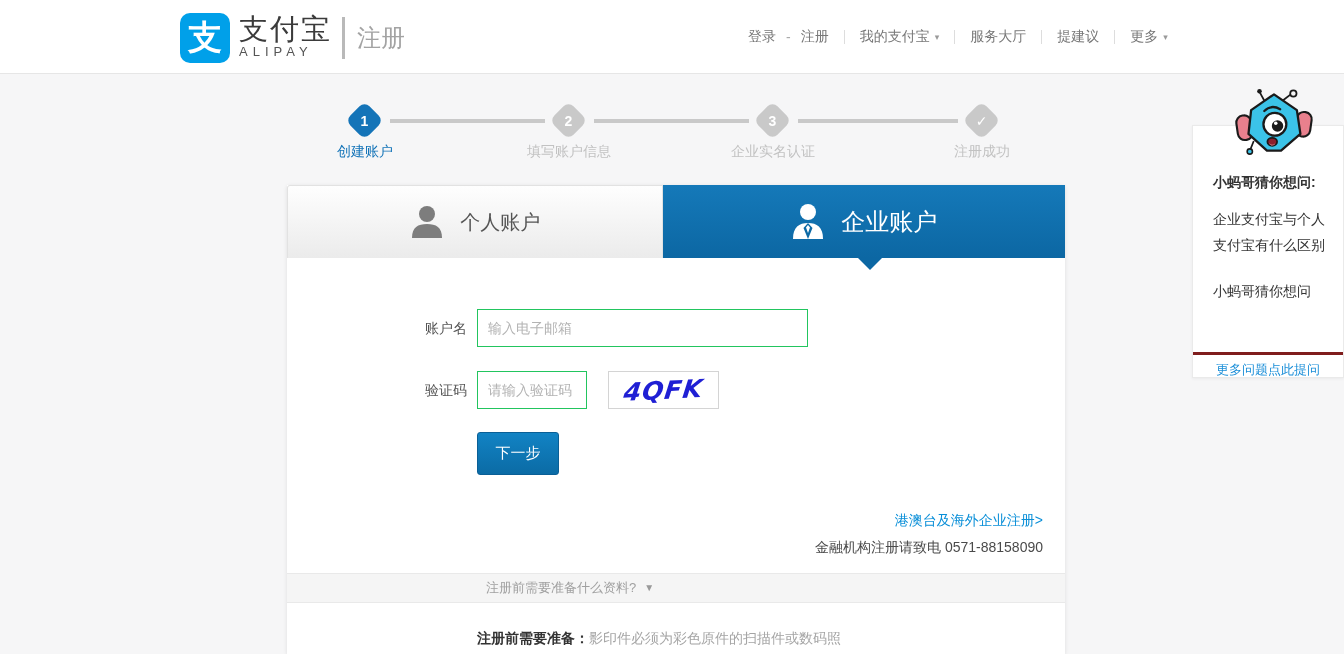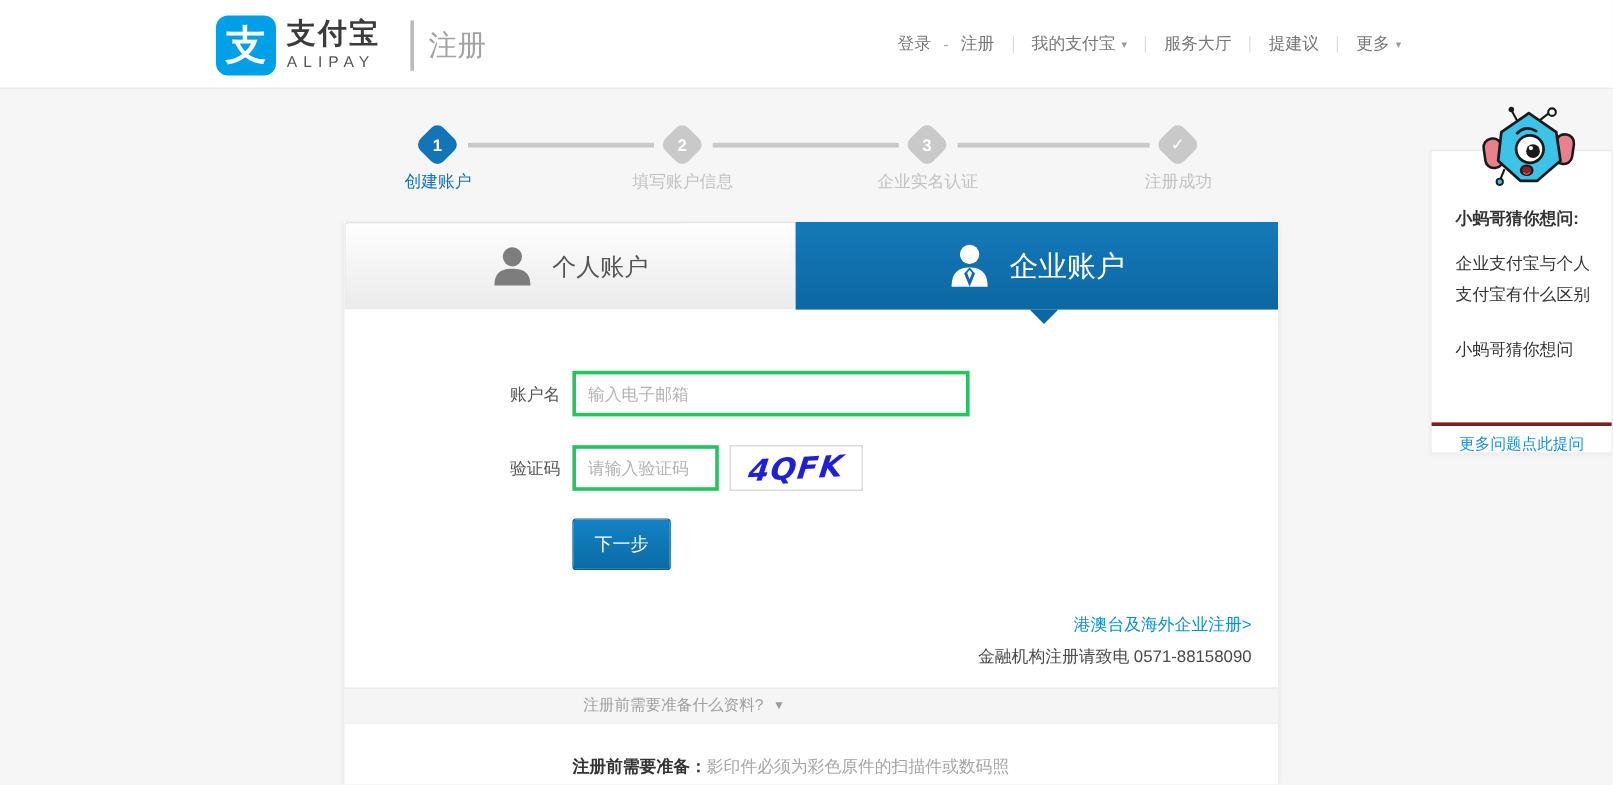--- a/index.html
+++ b/index.html
@@ -7,21 +7,21 @@
     font-family:"Liberation Sans","DejaVu Sans",sans-serif; }
   .page { position:relative; width:1344px; height:654px; }
 
   
   .header { position:absolute; left:0; top:0; width:1344px; height:74px;
     background:#fff; border-bottom:1px solid #e6e6e6; z-index:5; }
   .logo-square { position:absolute; left:180px; top:13px; width:50px; height:50px;
     background:#00a0e9; border-radius:10px; color:#fff; font-size:34px; font-weight:bold;
     display:flex; align-items:center; justify-content:center; }
   .brand { position:absolute; left:239px; top:14px; }
-  .brand-cn { font-size:24px; color:#3b3b3b; font-weight:bold; letter-spacing:2px; line-height:30px; }
+  .brand-cn { font-size:29px; color:#3b3b3b; font-weight:normal; letter-spacing:2px; line-height:30px; }
   .brand-en { font-size:13px; color:#555; letter-spacing:5px; line-height:16px; }
   .logo-divider { position:absolute; left:342px; top:17px; width:3px; height:42px; background:#b9b9b9; }
   .page-title { position:absolute; left:357px; top:22px; font-size:24px; color:#a3a3a3; }
 
   .nav { position:absolute; left:748px; top:0; height:74px; display:flex; align-items:center;
     font-size:14px; color:#777; }
   .nav a { color:#777; text-decoration:none; cursor:pointer; }
   .nav .dash { margin:0 10px; color:#aaa; }
   .nav .sep { width:1px; height:14px; background:#ddd; margin:0 15px; }
   .caret { font-size:9px; color:#9a9a9a; margin-left:5px; vertical-align:1px; }
@@ -49,21 +49,21 @@
     color:#555; font-size:20px; }
   .tab-enterprise { width:416px; background:linear-gradient(#1579b9,#0c67a3);
     color:#fff; font-size:24px; }
   .tab svg { margin-right:16px; }
   .tab-pointer { position:absolute; left:571px; top:73px; width:0; height:0;
     border-left:12px solid transparent; border-right:12px solid transparent;
     border-top:12px solid #0c67a3; }
 
   .form-label { position:absolute; left:0; width:180px; text-align:right;
     font-size:14px; color:#555; line-height:38px; }
-  .text-input { position:absolute; height:38px; border:3px solid #22c55e; background:#fff;
+  .text-input { position:absolute; height:38px; border:1px solid #22c55e; background:#fff;
     font-size:14px; color:#333; padding:0 10px; outline:none; }
   .text-input::placeholder { color:#b3b3b3; }
   .captcha-box { position:absolute; left:321px; top:186px; width:111px; height:38px;
     border:1px solid #d4d4d4; background:#fff; display:flex; align-items:center;
     justify-content:center; cursor:pointer; overflow:hidden; }
   .captcha-text { font-family:"DejaVu Sans",sans-serif; font-weight:bold; font-style:italic;
     font-size:25px; color:#1f1fd4; letter-spacing:1px;
     transform:skewX(-10deg) rotate(-3deg); }
 
   .next-btn { position:absolute; left:190px; top:247px; width:82px; height:43px;
@@ -167,21 +167,21 @@
         </svg>
         <span>企业账户</span>
       </div>
     </div>
     <div class="tab-pointer"></div>
 
     <div class="form-label" style="top:124px;">账户名</div>
     <input class="text-input" style="left: 190px; top: 124px; width: 331px;" type="text" placeholder="输入电子邮箱">
 
     <div class="form-label" style="top:186px;">验证码</div>
-    <input class="text-input" style="left: 190px; top: 186px; width: 122px;" type="text" placeholder="请输入验证码">
+    <input class="text-input" style="left: 190px; top: 186px; width: 110px;" type="text" placeholder="请输入验证码">
     <div class="captcha-box">
       <span class="captcha-text">4QFK</span>
     </div>
 
     <button class="next-btn">下一步</button>
 
     <a class="overseas-link">港澳台及海外企业注册&gt;</a>
     <div class="finance-note">金融机构注册请致电 0571-88158090</div>
 
     <div class="prep-bar">

